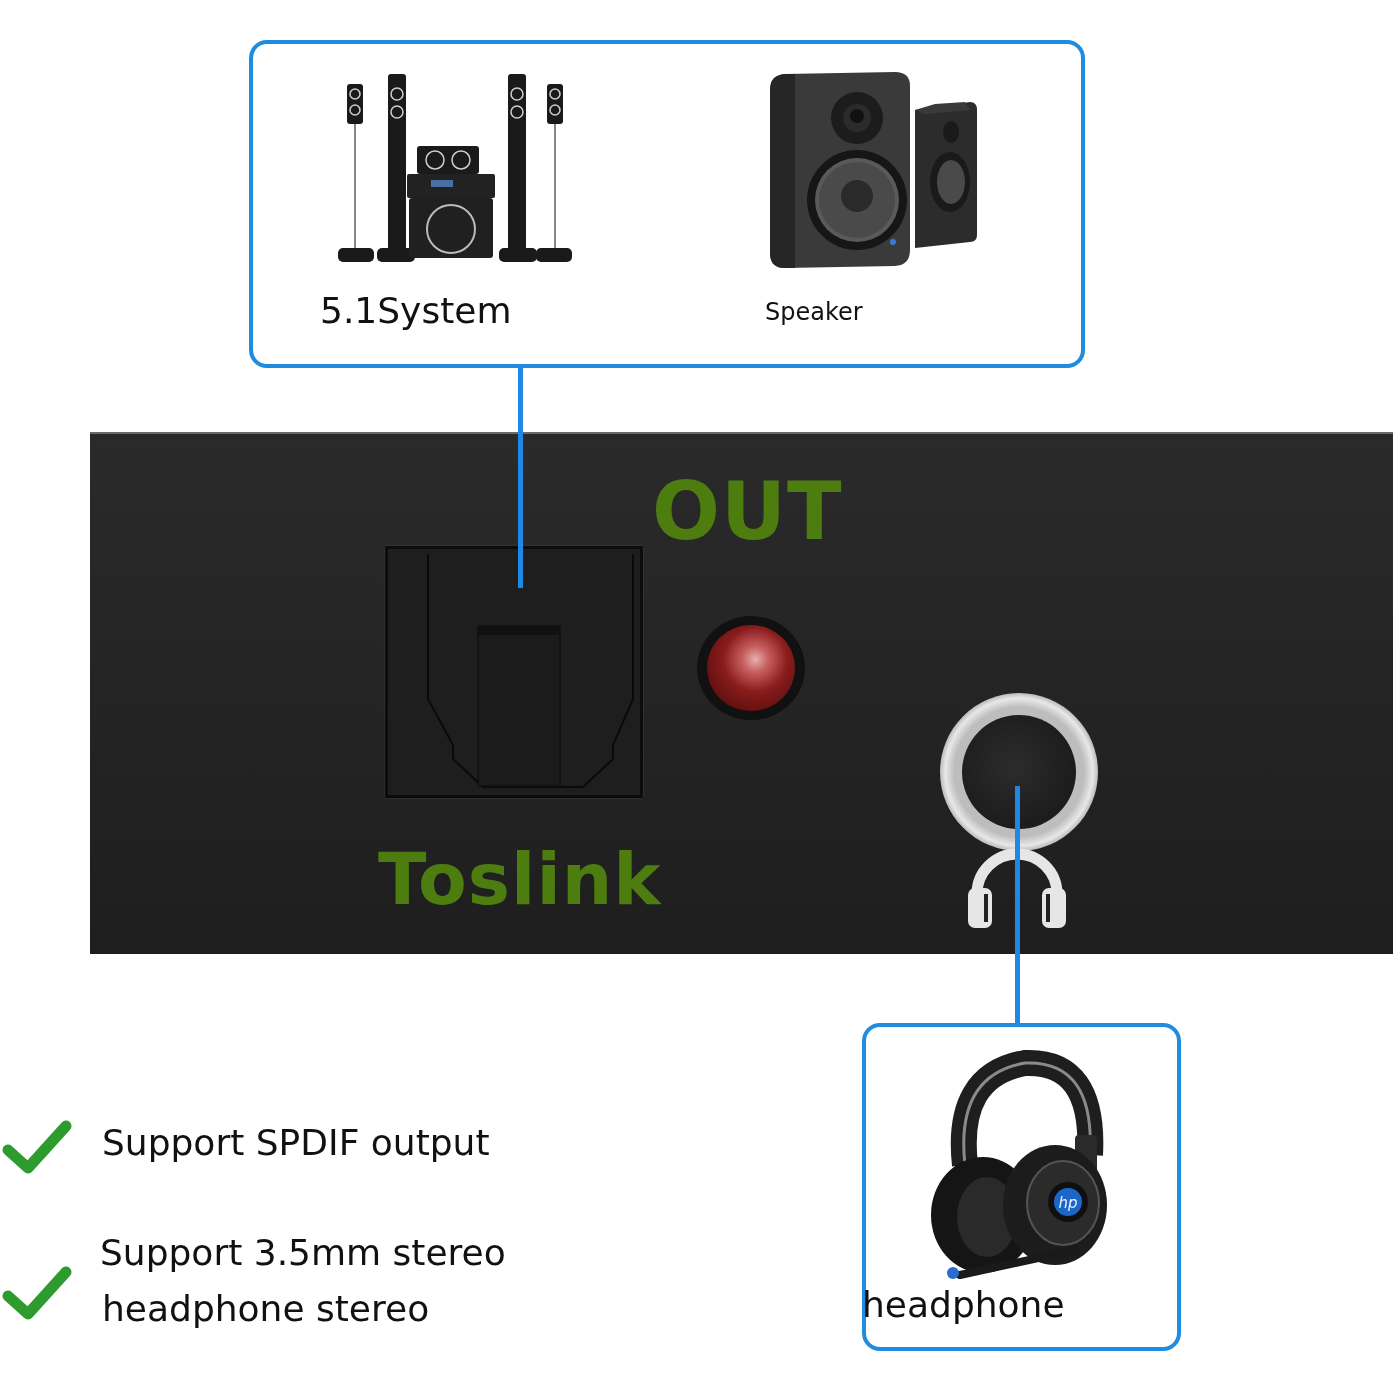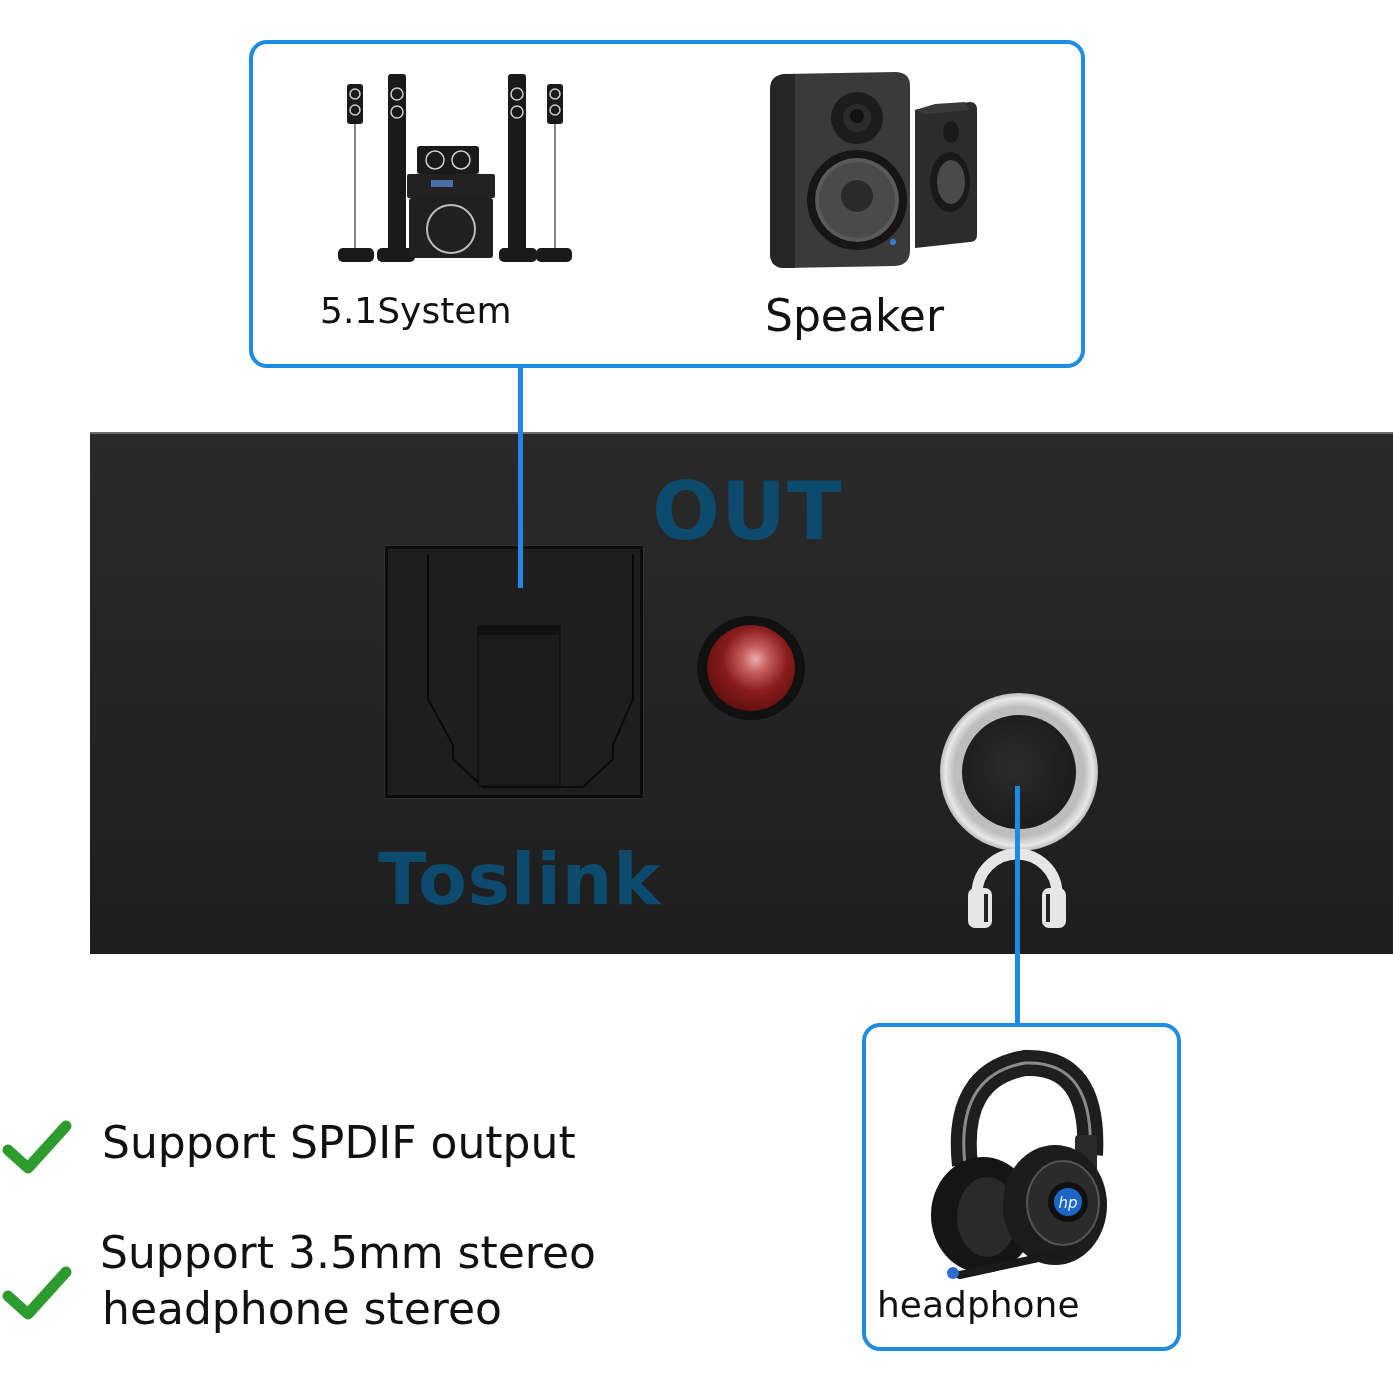--- a/index.html
+++ b/index.html
@@ -4,28 +4,28 @@
 <style>
   html,body{margin:0;padding:0;background:#ffffff;}
   body{width:1393px;height:1393px;position:relative;overflow:hidden;font-family:"Liberation Sans","DejaVu Sans",sans-serif;}
   .abs{position:absolute;}
   
   .callout{position:absolute;border:4px solid #1f8ce0;border-radius:18px;background:#fff;box-sizing:border-box;}
   .connector{position:absolute;background:#1e88e5;width:5px;}
   .label{position:absolute;color:#111;font-family:"DejaVu Sans","Liberation Sans",sans-serif;text-align:left;}
   
   .panel{position:absolute;left:90px;top:432px;width:1303px;height:520px;background:linear-gradient(180deg,#2a2a2a 0%,#242424 50%,#1e1e1e 100%);border-top:2px solid #6a6a6a;}
-  .panel-text{position:absolute;color:#0c4a6e;font-family:"DejaVu Sans","Liberation Sans",sans-serif;font-weight:bold;letter-spacing:1px;}
+  .panel-text{position:absolute;color:#4d7c0f;font-family:"DejaVu Sans","Liberation Sans",sans-serif;font-weight:bold;letter-spacing:1px;}
   .toslink{position:absolute;left:385px;top:546px;width:258px;height:252px;background:#1e1e1e;border:3px solid #0c0c0c;box-sizing:border-box;box-shadow:0 0 2px #444;}
   .led{position:absolute;left:697px;top:616px;width:108px;height:104px;border-radius:50%;background:#111;}
   .led-inner{position:absolute;left:10px;top:9px;width:88px;height:86px;border-radius:50%;background:radial-gradient(circle at 55% 40%,#e8b0b0 0%,#c86060 18%,#8a1c1c 45%,#5c0e0e 80%,#3a0808 100%);}
   .jack{position:absolute;left:940px;top:693px;width:158px;height:158px;border-radius:50%;background:radial-gradient(circle,#bdbdbd 58%,#e8e8e8 66%,#9a9a9a 74%,#000 77%,#000 100%);}
   .jack-hole{position:absolute;left:22px;top:22px;width:114px;height:114px;border-radius:50%;background:radial-gradient(circle at 45% 45%,#2c2c2c 0%,#1c1c1c 70%,#333 100%);}
   .features{position:absolute;left:0;top:1100px;}
-  .feature-text{position:absolute;color:#111;font-family:"DejaVu Sans","Liberation Sans",sans-serif;font-size:44px;line-height:58px;white-space:nowrap;}
+  .feature-text{position:absolute;color:#111;font-family:"DejaVu Sans","Liberation Sans",sans-serif;font-size:36px;line-height:58px;white-space:nowrap;}
 </style>
 </head>
 <body>
 
 <div class="callout" style="left:249px;top:40px;width:836px;height:328px;"></div>
 
 <svg class="abs" style="left:335px;top:72px;" width="245" height="195" viewBox="0 0 245 195">
 
   <g fill="#1a1a1a">
     <rect x="12" y="12" width="16" height="40" rx="3"></rect>
@@ -74,21 +74,21 @@
   <circle cx="92" cy="48" r="14" fill="#2b2b2b"></circle>
   <circle cx="92" cy="46" r="7" fill="#111"></circle>
   <circle cx="92" cy="130" r="50" fill="#161616"></circle>
   <circle cx="92" cy="130" r="42" fill="#5a5a5a"></circle>
   <circle cx="92" cy="130" r="38" fill="#4a4a4a"></circle>
   <circle cx="92" cy="126" r="16" fill="#2a2a2a"></circle>
   <circle cx="128" cy="172" r="3" fill="#3a78d8"></circle>
 </svg>
 
 <div class="label" style="left:320px;top:290px;width:250px;font-size:36px;">5.1System</div>
-<div class="label" style="left:765px;top:290px;width:250px;font-size:44px;">Speaker</div>
+<div class="label" style="left:765px;top:298px;width:250px;font-size:24px;">Speaker</div>
 
 <div class="panel"></div>
 
 <div class="panel-text" style="left:652px;top:465px;font-size:80px;">OUT</div>
 
 <div class="toslink">
   <svg class="abs" style="left:0;top:0;" width="252" height="246" viewBox="0 0 252 246">
     <path d="M40 5 L40 150 L65 196 L65 210 L95 238 L195 238 L225 210 L225 196 L245 150 L245 5" fill="none" stroke="#0a0a0a" stroke-width="2"></path>
     <rect x="90" y="77" width="82" height="160" fill="#1b1b1b" stroke="#111" stroke-width="1.5"></rect>
     <rect x="90" y="77" width="82" height="9" fill="#111"></rect>
@@ -126,21 +126,21 @@
   <ellipse cx="62" cy="172" rx="30" ry="40" fill="#2a2a2a"></ellipse>
   <ellipse cx="130" cy="160" rx="52" ry="60" fill="#1c1c1c"></ellipse>
   <ellipse cx="138" cy="158" rx="36" ry="42" fill="#2b2b2b" stroke="#555" stroke-width="2"></ellipse>
   <circle cx="143" cy="157" r="20" fill="#0f0f0f"></circle>
   <circle cx="143" cy="157" r="14" fill="#1c66c8"></circle>
   <text x="143" y="163" font-family="DejaVu Sans, sans-serif" font-size="15" font-style="italic" fill="#e8f2ff" text-anchor="middle">hp</text>
   <path d="M150 205 L35 230" stroke="#1a1a1a" stroke-width="8" stroke-linecap="round"></path>
   <circle cx="28" cy="228" r="6" fill="#2c6bd0"></circle>
 </svg>
 
-<div class="label" style="left:862px;top:1284px;width:319px;font-size:36px;padding-left:15px;">headphone</div>
+<div class="label" style="left:862px;top:1284px;width:319px;font-size:36px;">headphone</div>
 
 <div class="features">
   <div>
     <svg class="abs" style="left:2px;top:18px;" width="70" height="56" viewBox="0 0 70 56">
       <path d="M6 32 L26 50 L64 8" fill="none" stroke="#2e9b2e" stroke-width="11" stroke-linecap="round" stroke-linejoin="round"></path>
     </svg>
     <div class="feature-text" style="left:102px;top:14px;">Support SPDIF output</div>
   </div>
   <div>
     <svg class="abs" style="left:2px;top:164px;" width="70" height="56" viewBox="0 0 70 56">

